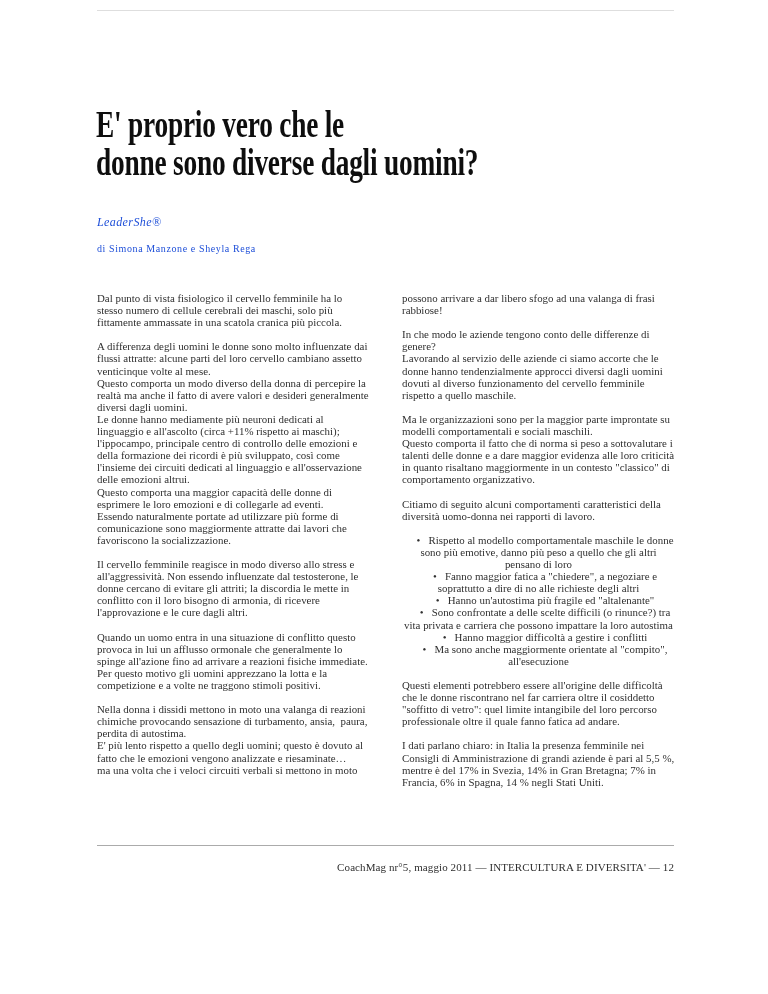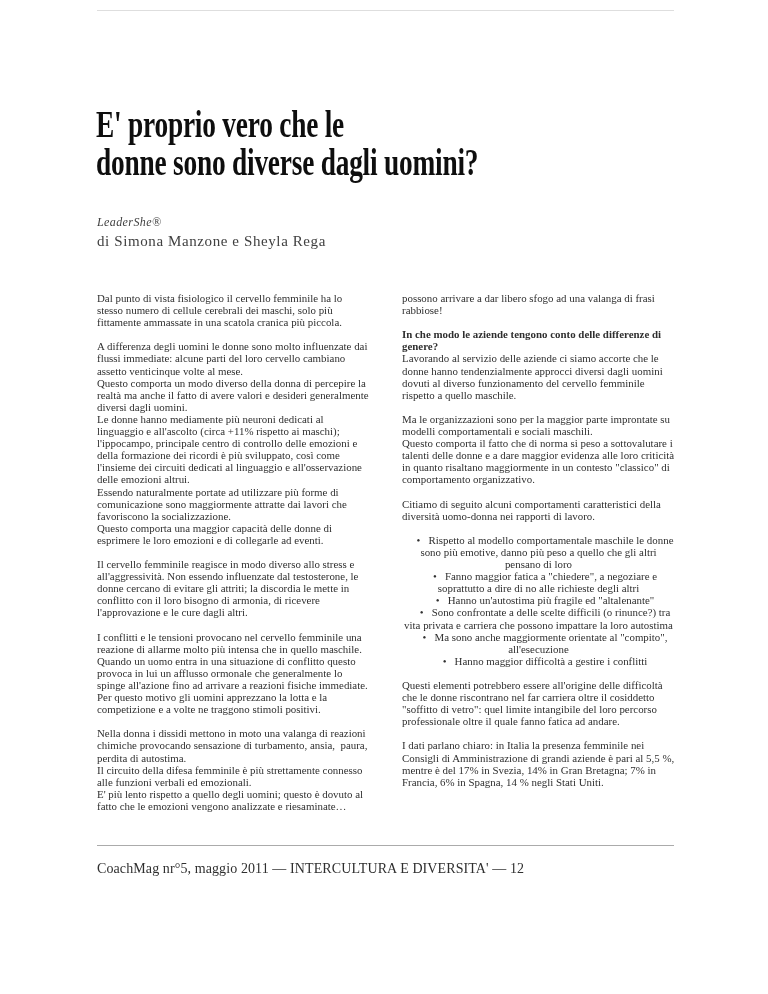--- a/index.html
+++ b/index.html
@@ -9,35 +9,35 @@
   }
   .rule{position:absolute;left:97px;width:577px;height:1px;}
   #top-rule{top:10px;background:#dedede;}
   #footer-rule{top:845px;background:#ababab;}
   .title{
     position:absolute;left:96px;top:106px;
     font-weight:bold;color:#0e0e0e;font-size:38px;line-height:37.5px;
     letter-spacing:-0.3px;white-space:nowrap;
     transform:scaleX(0.72);transform-origin:0 0;
   }
-  .byline{position:absolute;left:97px;top:215px;color:#404040;}
+  .byline{position:absolute;left:97px;top:215px;color:#1d4ed8;}
   .byline .brand{font-style:italic;font-size:12px;letter-spacing:0.4px;}
-  .byline .authors{font-size:15px;letter-spacing:0.6px;margin-top:3px;}
+  .byline .authors{font-size:10px;letter-spacing:0.6px;margin-top:13px;}
   .columns{
     position:absolute;left:97px;top:292px;width:578px;
     display:flex;gap:32px;
   }
   .col{width:281px;font-size:10.9px;line-height:12.1px;}
   .para{margin:0 0 12.1px 0;}
   .para:last-child{margin-bottom:16px;}
-  .chunk.bold{font-weight:bold;}
+  .chunk.bold{font-weight:normal;}
   .chunk.bullet{text-indent:13px;text-align:center;}
   .footer{
     position:absolute;left:97px;top:861px;width:577px;
-    font-size:14px;color:#2f2f2f;letter-spacing:0.1px;
+    text-align:right;font-size:11px;color:#2f2f2f;letter-spacing:0.1px;
   }
 </style>
 </head>
 <body>
 
 <div class="rule" id="top-rule"></div>
 
 <div class="title">
   <div>E' proprio vero che le</div>
   <div>donne sono diverse dagli uomini?</div>
@@ -47,37 +47,36 @@
   <div class="brand">LeaderShe®</div>
   <div class="authors">di Simona Manzone e Sheyla Rega</div>
 </div>
 
 <div class="columns">
   <div class="col" id="col-left">
       <div class="para">
         <div class="chunk">Dal punto di vista fisiologico il cervello femminile ha lo stesso numero di cellule cerebrali dei maschi, solo più fittamente ammassate in una scatola cranica più piccola.</div>
       </div>
       <div class="para">
-        <div class="chunk">A differenza degli uomini le donne sono molto influenzate dai flussi immediate: alcune parti del loro cervello cambiano assetto venticinque volte al mese.</div>
+        <div class="chunk">A differenza degli uomini le donne sono molto influenzate dai flussi attratte: alcune parti del loro cervello cambiano assetto venticinque volte al mese.</div>
         <div class="chunk">Questo comporta un modo diverso della donna di percepire la realtà ma anche il fatto di avere valori e desideri generalmente diversi dagli uomini.</div>
         <div class="chunk">Le donne hanno mediamente più neuroni dedicati al linguaggio e all'ascolto (circa +11% rispetto ai maschi); l'ippocampo, principale centro di controllo delle emozioni e della formazione dei ricordi è più sviluppato, così come l'insieme dei circuiti dedicati al linguaggio e all'osservazione delle emozioni altrui.</div>
+        <div class="chunk">Questo comporta una maggior capacità delle donne di esprimere le loro emozioni e di collegarle ad eventi.</div>
         <div class="chunk">Essendo naturalmente portate ad utilizzare più forme di comunicazione sono maggiormente attratte dai lavori che favoriscono la socializzazione.</div>
-        <div class="chunk">Questo comporta una maggior capacità delle donne di esprimere le loro emozioni e di collegarle ad eventi.</div>
       </div>
       <div class="para">
         <div class="chunk">Il cervello femminile reagisce in modo diverso allo stress e all'aggressività. Non essendo influenzate dal testosterone, le donne cercano di evitare gli attriti; la discordia le mette in conflitto con il loro bisogno di armonia, di ricevere l'approvazione e le cure dagli altri.</div>
       </div>
       <div class="para">
-        <div class="chunk">I conflitti e le tensioni provocano nel cervello femminile una reazione di allarme molto più intensa che in quello maschile.</div>
         <div class="chunk">Quando un uomo entra in una situazione di conflitto questo provoca in lui un afflusso ormonale che generalmente lo spinge all'azione fino ad arrivare a reazioni fisiche immediate. Per questo motivo gli uomini apprezzano la lotta e la competizione e a volte ne traggono stimoli positivi.</div>
       </div>
       <div class="para">
         <div class="chunk">Nella donna i dissidi mettono in moto una valanga di reazioni chimiche provocando sensazione di turbamento, ansia,&nbsp; paura, perdita di autostima.</div>
-        <div class="chunk">Il circuito della difesa femminile è più strettamente connesso alle funzioni verbali ed emozionali.</div>
         <div class="chunk">E' più lento rispetto a quello degli uomini; questo è dovuto al fatto che le emozioni vengono analizzate e riesaminate…</div>
+        <div class="chunk">ma una volta che i veloci circuiti verbali si mettono in moto</div>
       </div>
     </div>
   <div class="col" id="col-right">
       <div class="para">
         <div class="chunk">possono arrivare a dar libero sfogo ad una valanga di frasi rabbiose!</div>
       </div>
       <div class="para">
         <div class="chunk bold">In che modo le aziende tengono conto delle differenze di genere?</div>
         <div class="chunk">Lavorando al servizio delle aziende ci siamo accorte che le donne hanno tendenzialmente approcci diversi dagli uomini dovuti al diverso funzionamento del cervello femminile rispetto a quello maschile.</div>
       </div>
@@ -86,22 +85,22 @@
         <div class="chunk">Questo comporta il fatto che di norma si peso a sottovalutare i talenti delle donne e a dare maggior evidenza alle loro criticità in quanto risaltano maggiormente in un contesto "classico" di comportamento organizzativo.</div>
       </div>
       <div class="para">
         <div class="chunk">Citiamo di seguito alcuni comportamenti caratteristici della diversità uomo-donna nei rapporti di lavoro.</div>
       </div>
       <div class="para">
         <div class="chunk bullet">•&nbsp;&nbsp; Rispetto al modello comportamentale maschile le donne sono più emotive, danno più peso a quello che gli altri pensano di loro</div>
         <div class="chunk bullet">•&nbsp;&nbsp; Fanno maggior fatica a "chiedere", a negoziare e soprattutto a dire di no alle richieste degli altri</div>
         <div class="chunk bullet">•&nbsp;&nbsp; Hanno un'autostima più fragile ed "altalenante"</div>
         <div class="chunk bullet">•&nbsp;&nbsp; Sono confrontate a delle scelte difficili (o rinunce?) tra vita privata e carriera che possono impattare la loro autostima</div>
+        <div class="chunk bullet">•&nbsp;&nbsp; Hanno maggior difficoltà a gestire i conflitti</div>
         <div class="chunk bullet">•&nbsp;&nbsp; Ma sono anche maggiormente orientate al "compito", all'esecuzione</div>
-        <div class="chunk bullet">•&nbsp;&nbsp; Hanno maggior difficoltà a gestire i conflitti</div>
       </div>
       <div class="para">
         <div class="chunk">Questi elementi potrebbero essere all'origine delle difficoltà che le donne riscontrano nel far carriera oltre il cosiddetto "soffitto di vetro": quel limite intangibile del loro percorso professionale oltre il quale fanno fatica ad andare.</div>
       </div>
       <div class="para">
         <div class="chunk">I dati parlano chiaro: in Italia la presenza femminile nei Consigli di Amministrazione di grandi aziende è pari al 5,5 %, mentre è del 17% in Svezia, 14% in Gran Bretagna; 7% in Francia, 6% in Spagna, 14 % negli Stati Uniti.</div>
       </div>
     </div>
 </div>
 

